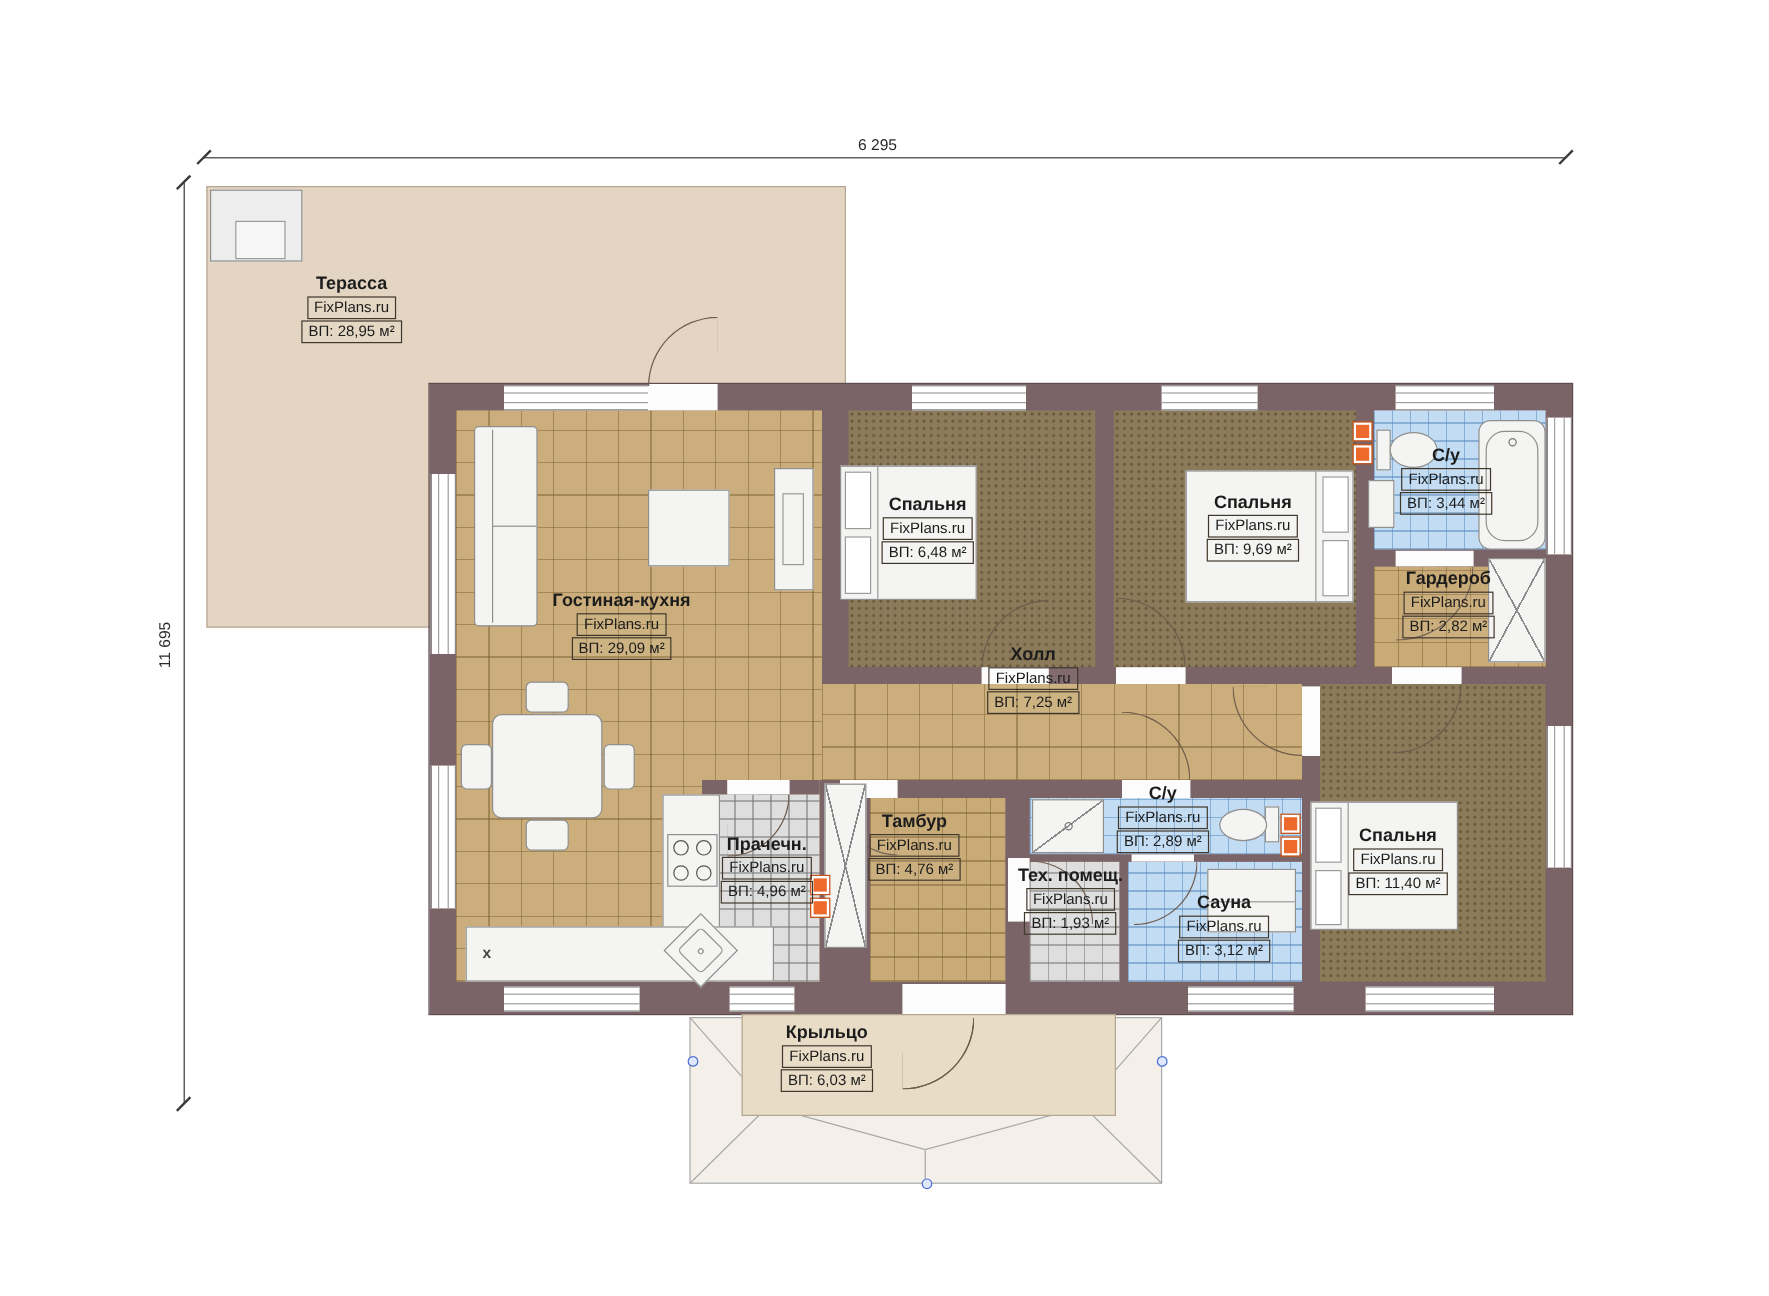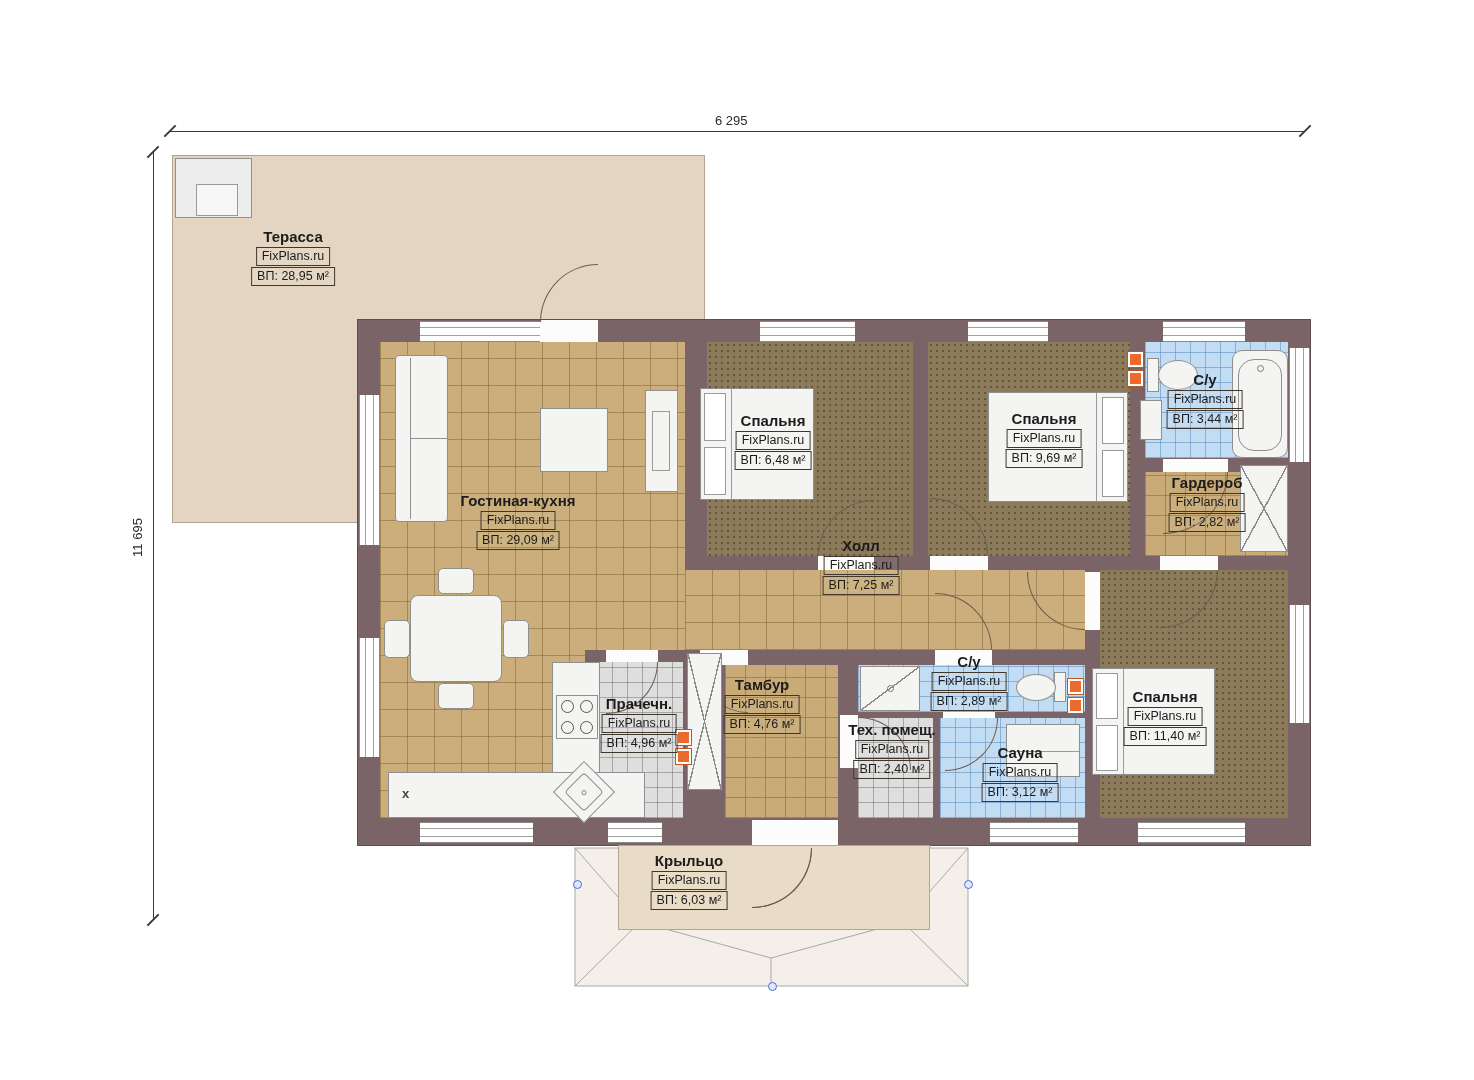--- a/index.html
+++ b/index.html
@@ -279,21 +279,21 @@
     <div class="bx">ВП: 4,76 м²</div>
   </div>
   <div class="rlabel" style="left:969px;top:653px;">
     <div class="name">С/у</div>
     <div class="bx">FixPlans.ru</div>
     <div class="bx">ВП: 2,89 м²</div>
   </div>
   <div class="rlabel" style="left:892px;top:721px;">
     <div class="name">Тех. помещ.</div>
     <div class="bx">FixPlans.ru</div>
-    <div class="bx">ВП: 2,40 м²</div>
+    <div class="bx">ВП: 1,93 м²</div>
   </div>
   <div class="rlabel" style="left:1020px;top:744px;">
     <div class="name">Сауна</div>
     <div class="bx">FixPlans.ru</div>
     <div class="bx">ВП: 3,12 м²</div>
   </div>
   <div class="rlabel" style="left:1165px;top:688px;">
     <div class="name">Спальня</div>
     <div class="bx">FixPlans.ru</div>
     <div class="bx">ВП: 11,40 м²</div>

